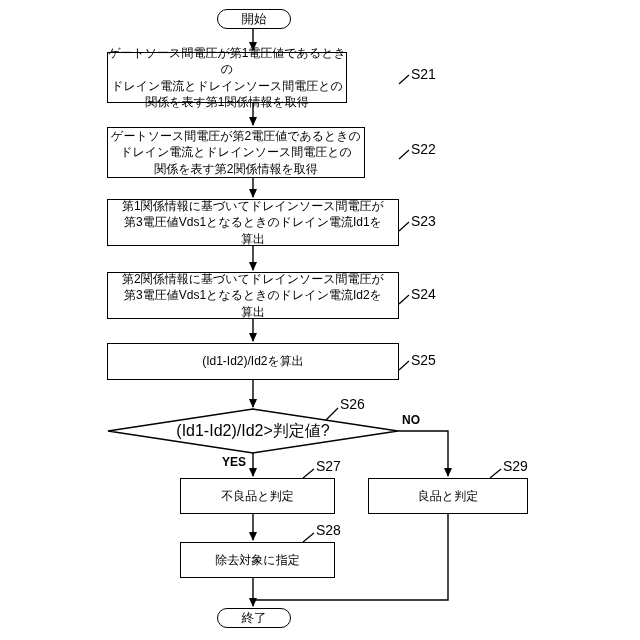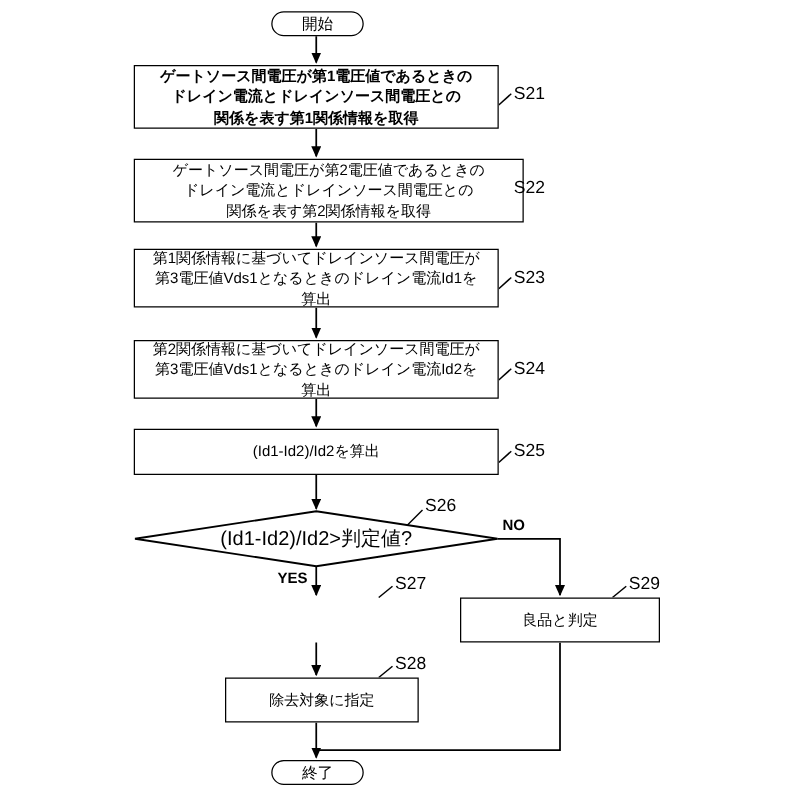--- a/index.html
+++ b/index.html
@@ -62,33 +62,34 @@
     <line x1="399" y1="370" x2="409" y2="361" stroke="#000" stroke-width="1.2"></line>
     <line x1="326" y1="420" x2="338" y2="408" stroke="#000" stroke-width="1.2"></line>
     <line x1="303" y1="478" x2="314" y2="469" stroke="#000" stroke-width="1.2"></line>
     <line x1="303" y1="542" x2="314" y2="533" stroke="#000" stroke-width="1.2"></line>
     <line x1="490" y1="478" x2="501" y2="469" stroke="#000" stroke-width="1.2"></line>
   </svg>
 
   <div class="node terminal" style="left:217px;top:9px;width:74px;height:20px;">開始</div>
   <div class="node terminal" style="left:217px;top:608px;width:74px;height:20px;">終了</div>
 
-  <div class="node" style="left:107px;top:52px;width:292px;height:51px;font-weight:bold;">ゲートソース間電圧が第1電圧値であるときの
+  <div class="node" style="left:107px;top:52px;width:240px;height:51px;">ゲートソース間電圧が第1電圧値であるときの
 ドレイン電流とドレインソース間電圧との
 関係を表す第1関係情報を取得</div>
-  <div class="node" style="left:107px;top:127px;width:312px;height:51px;">ゲートソース間電圧が第2電圧値であるときの
+  <div class="node" style="left:107px;top:127px;width:258px;height:51px;">ゲートソース間電圧が第2電圧値であるときの
 ドレイン電流とドレインソース間電圧との
 関係を表す第2関係情報を取得</div>
   <div class="node" style="left:107px;top:199px;width:292px;height:47px;">第1関係情報に基づいてドレインソース間電圧が
 第3電圧値Vds1となるときのドレイン電流Id1を
 算出</div>
   <div class="node" style="left:107px;top:272px;width:292px;height:47px;">第2関係情報に基づいてドレインソース間電圧が
 第3電圧値Vds1となるときのドレイン電流Id2を
 算出</div>
   <div class="node" style="left:107px;top:343px;width:292px;height:37px;">(Id1-Id2)/Id2を算出</div>
+  <div class="node" style="left:180px;top:478px;width:155px;height:36px;">不良品と判定</div>
   <div class="node" style="left:180px;top:542px;width:155px;height:36px;">除去対象に指定</div>
   <div class="node" style="left:368px;top:478px;width:160px;height:36px;">良品と判定</div>
 
   <div class="decision-text" style="left:130px;top:420px;width:246px;height:22px;">(Id1-Id2)/Id2&gt;判定値?</div>
 
   <span class="steplabel" style="left:411px;top:66px;">S21</span>
   <span class="steplabel" style="left:411px;top:141px;">S22</span>
   <span class="steplabel" style="left:411px;top:213px;">S23</span>
   <span class="steplabel" style="left:411px;top:286px;">S24</span>
   <span class="steplabel" style="left:411px;top:352px;">S25</span>

